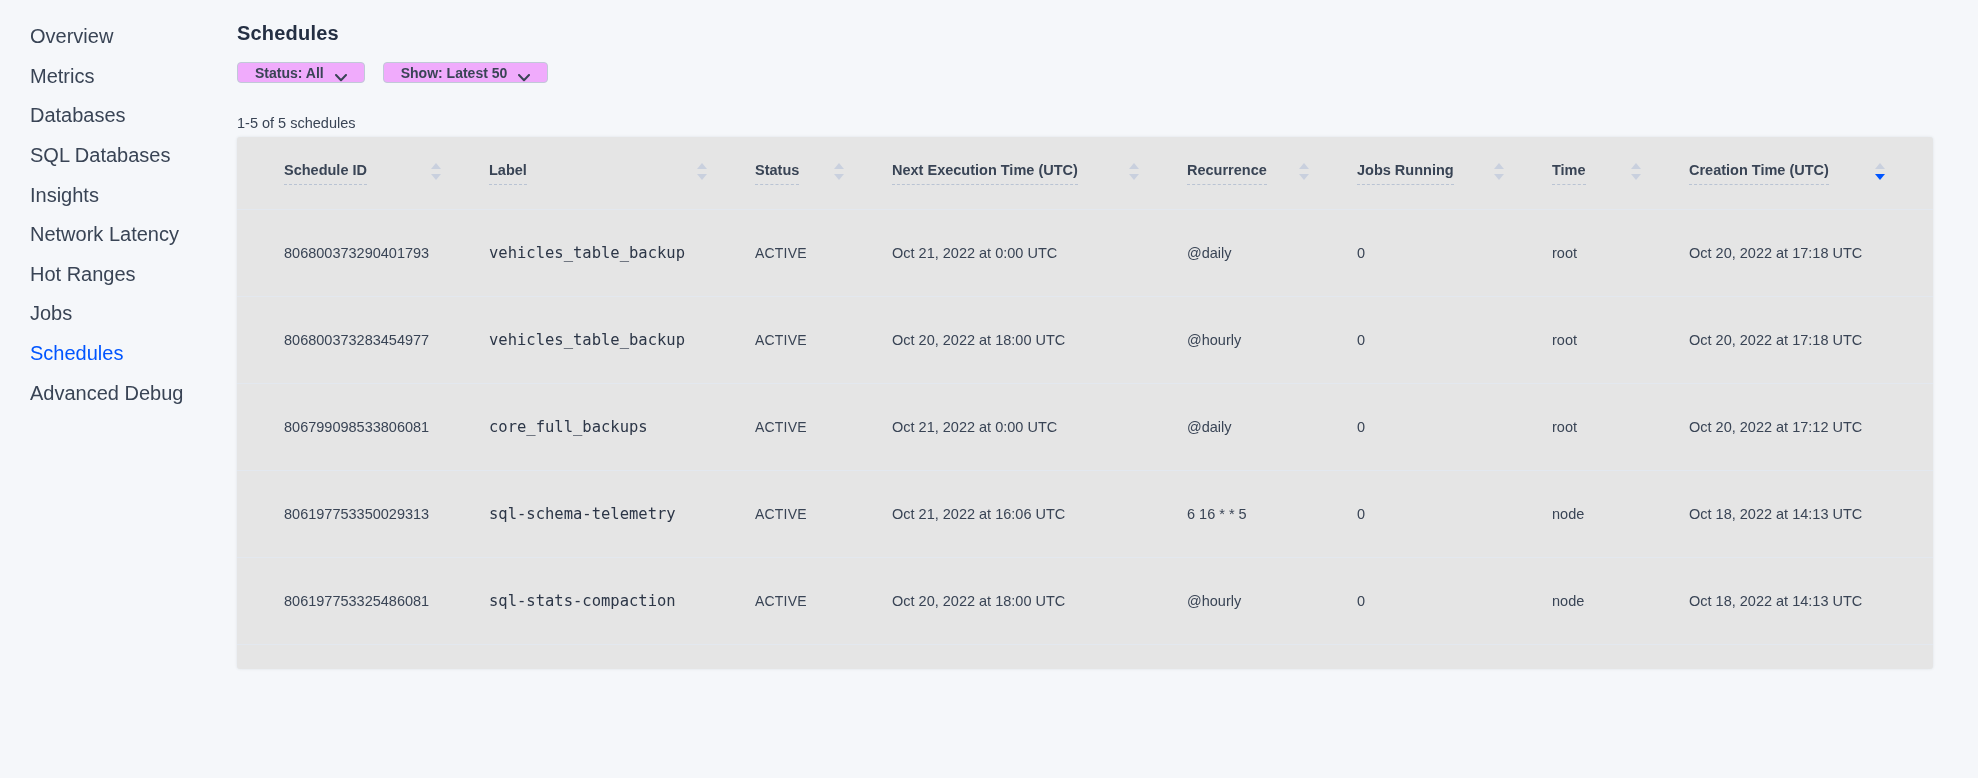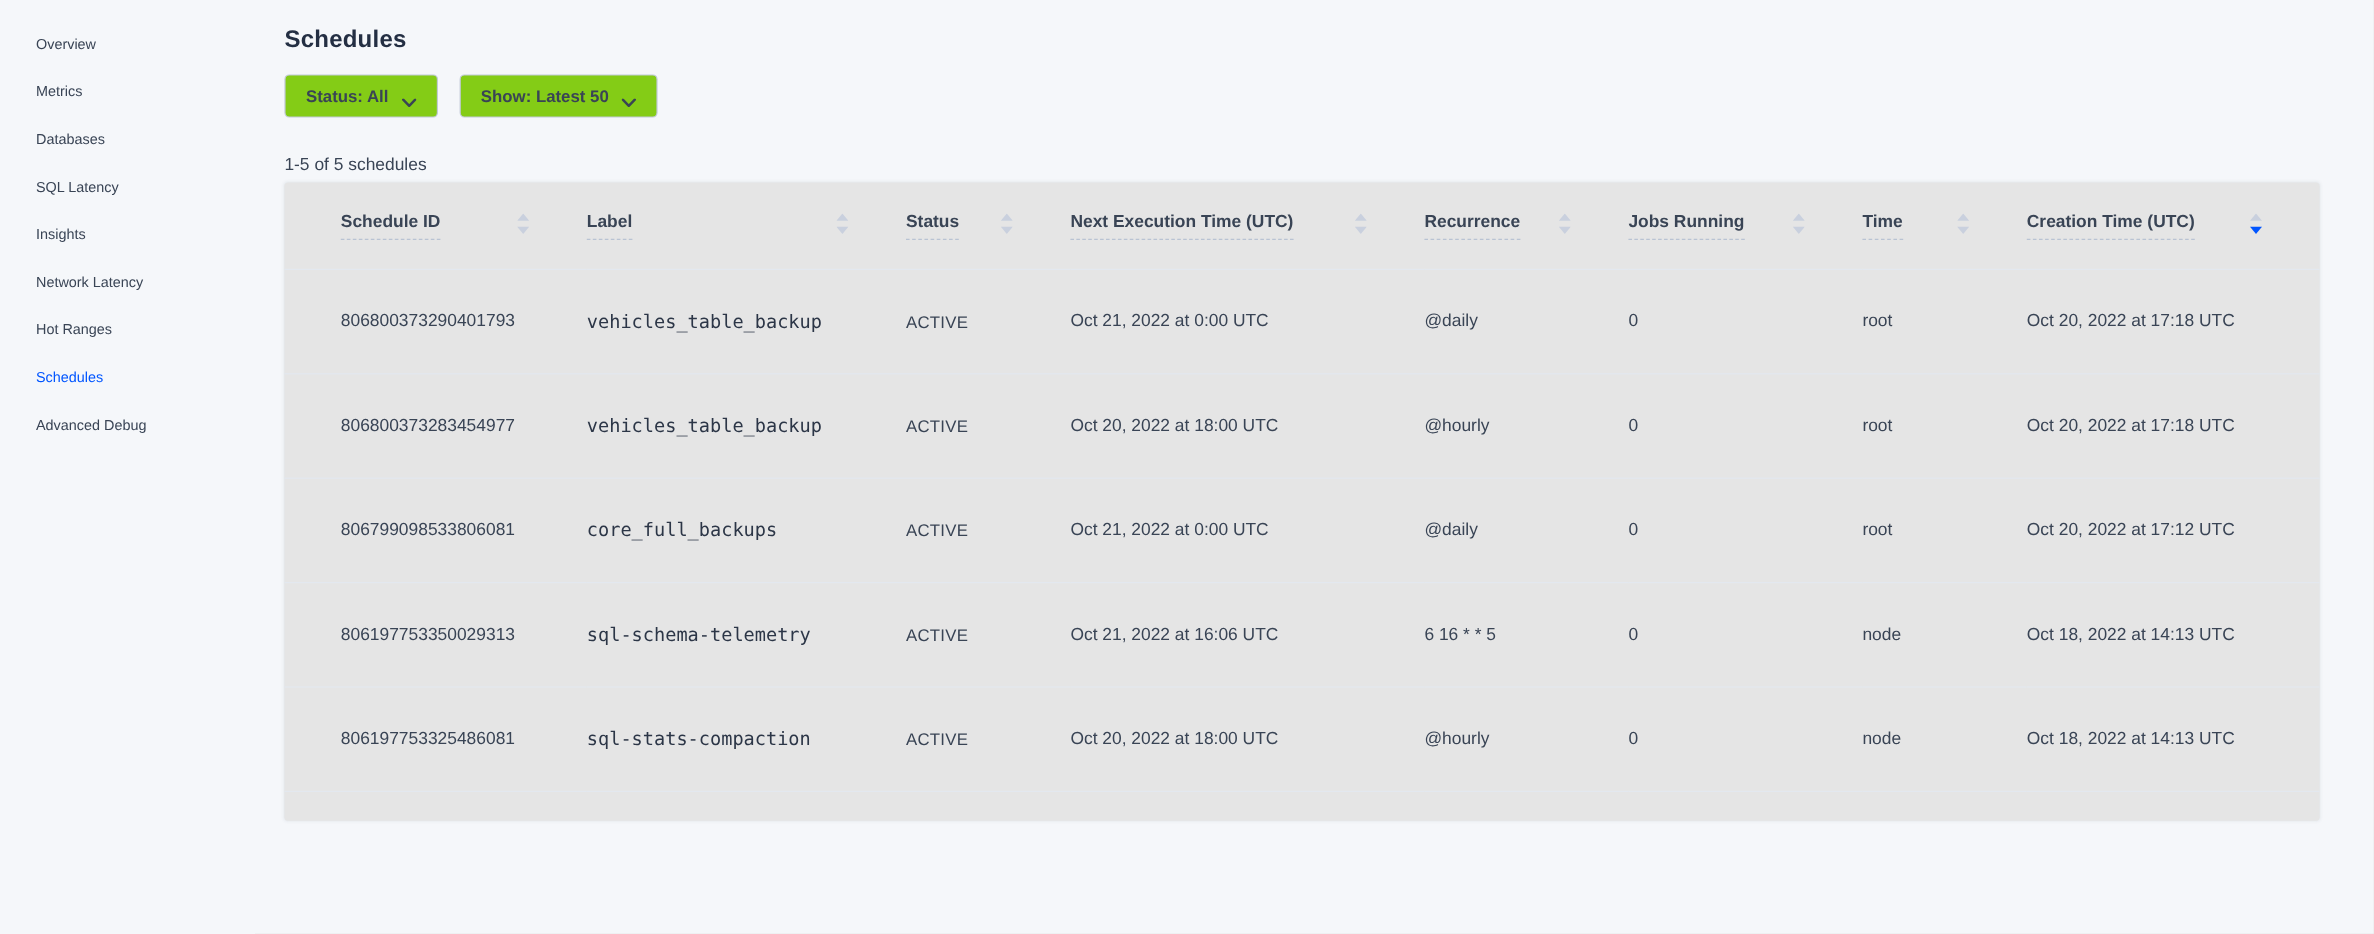--- a/index.html
+++ b/index.html
@@ -9,33 +9,33 @@
     background:#f5f7fa;
     color:#394455;
     overflow:hidden;
   }
   #app { position:relative; width:1978px; height:778px; }
 
   
   .sidebar { position:absolute; left:0; top:0; width:237px; height:778px; padding:17px 0 0 30px; }
   .sidebar-item {
     height:39.6px; display:flex; align-items:center;
-    font-size:12px; color:#394455; cursor:pointer; white-space:nowrap;
+    font-size:20px; color:#394455; cursor:pointer; white-space:nowrap;
   }
   .sidebar-item.active { color:#0055ff; }
 
   
   .main { position:absolute; left:237px; top:0; width:1696px; }
   .page-title { margin-top:22px; font-size:20px; font-weight:700; color:#242f43; letter-spacing:.2px; }
 
   .filters { margin-top:17px; display:flex; gap:18px; }
   .dropdown-btn {
     display:inline-flex; align-items:center; gap:11px;
-    height:36px; padding:0 17px;
-    background:#84cc16; border:1px solid #c1c9d8; border-radius:4px;
+    height:21px; padding:0 17px;
+    background:#f0abfc; border:1px solid #c1c9d8; border-radius:4px;
     font-family:inherit; font-size:14px; font-weight:700; color:#394455;
     cursor:pointer; white-space:nowrap;
   }
   .chevron-down { width:12px; height:8px; display:block; margin-top:1px; }
 
   .results-count { margin-top:32px; font-size:14.5px; color:#394455; }
 
   
   .card {
     margin-top:6px; background:#e5e5e5; border-radius:3px;
@@ -68,24 +68,25 @@
 </style>
 </head>
 <body>
 
 <div id="app">
 
   <nav class="sidebar">
     <div class="sidebar-item">Overview</div>
     <div class="sidebar-item">Metrics</div>
     <div class="sidebar-item">Databases</div>
-    <div class="sidebar-item">SQL Latency</div>
+    <div class="sidebar-item">SQL Databases</div>
     <div class="sidebar-item">Insights</div>
     <div class="sidebar-item">Network Latency</div>
     <div class="sidebar-item">Hot Ranges</div>
+    <div class="sidebar-item">Jobs</div>
     <div class="sidebar-item active">Schedules</div>
     <div class="sidebar-item">Advanced Debug</div>
   </nav>
 
   <main class="main">
 
     <h1 class="page-title">Schedules</h1>
 
     <div class="filters">
       <button class="dropdown-btn">

